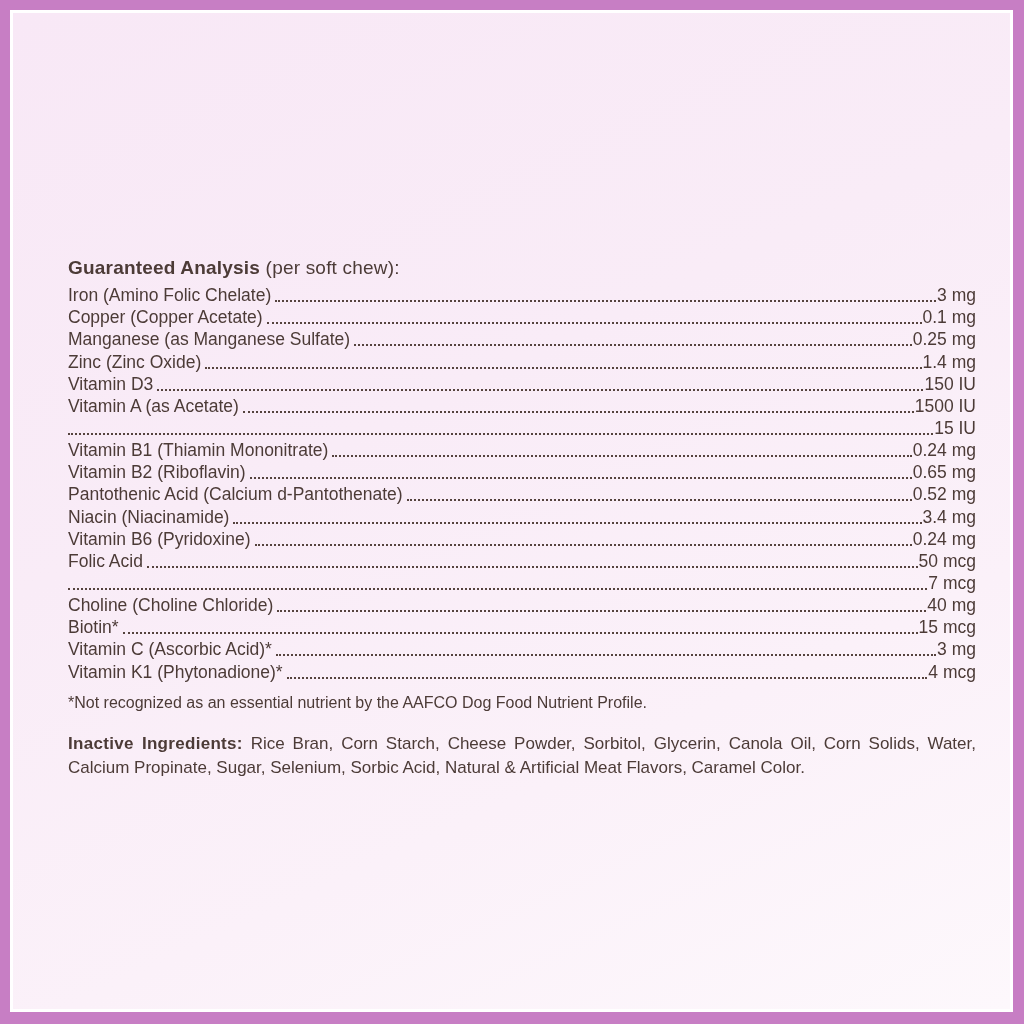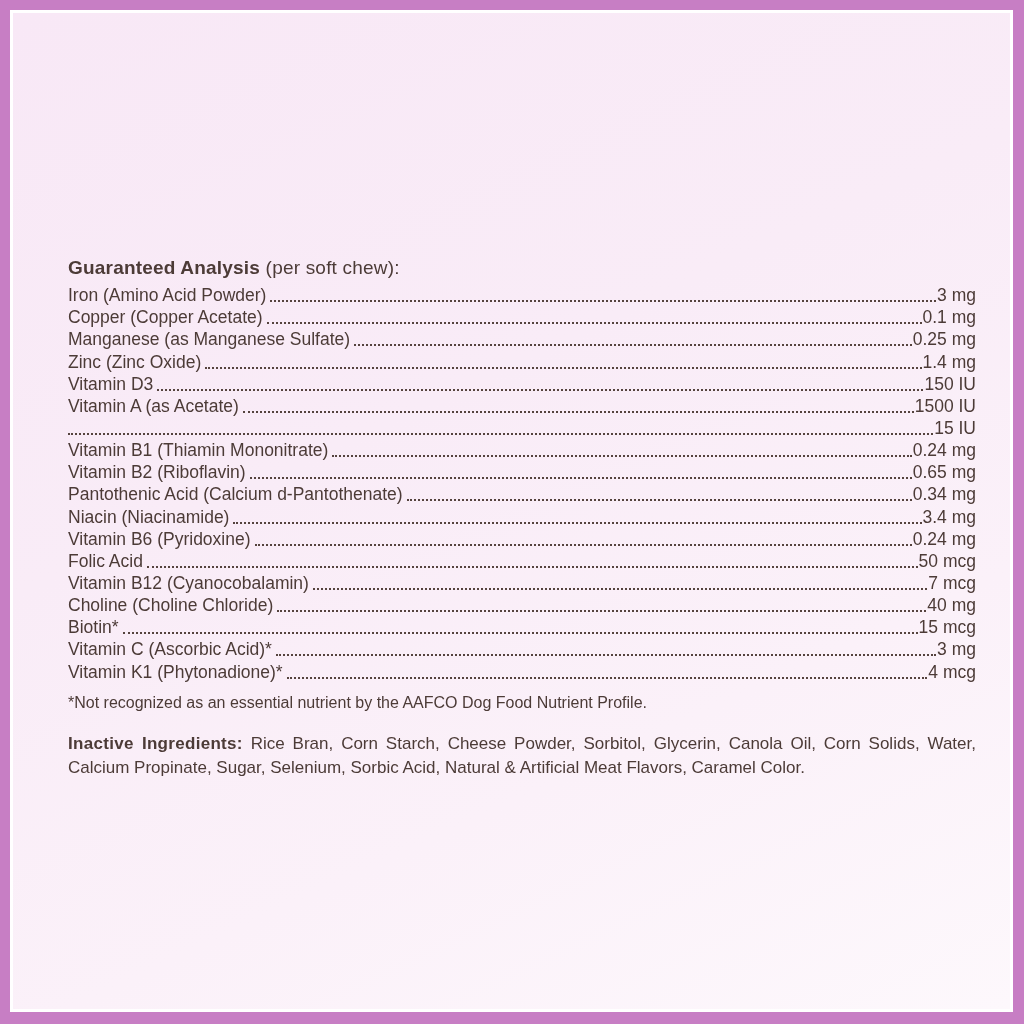--- a/index.html
+++ b/index.html
@@ -61,21 +61,21 @@
 </head>
 <body>
 
 <div class="frame">
   <div class="content">
 
     <div class="ga-title"><b>Guaranteed Analysis</b><span> (per soft chew):</span></div>
 
     <div class="rows">
       <div class="row">
-          <span class="lbl">Iron (Amino Acid Powder)</span>
+          <span class="lbl">Iron (Amino Folic Chelate)</span>
           <span class="dots"></span>
           <span class="val">3 mg</span>
         </div>
       <div class="row">
           <span class="lbl">Copper (Copper Acetate)</span>
           <span class="dots"></span>
           <span class="val">0.1 mg</span>
         </div>
       <div class="row">
           <span class="lbl">Manganese (as Manganese Sulfate)</span>
@@ -107,39 +107,38 @@
           <span class="val">0.24 mg</span>
         </div>
       <div class="row">
           <span class="lbl">Vitamin B2 (Riboflavin)</span>
           <span class="dots"></span>
           <span class="val">0.65 mg</span>
         </div>
       <div class="row">
           <span class="lbl">Pantothenic Acid (Calcium d-Pantothenate)</span>
           <span class="dots"></span>
-          <span class="val">0.34 mg</span>
+          <span class="val">0.52 mg</span>
         </div>
       <div class="row">
           <span class="lbl">Niacin (Niacinamide)</span>
           <span class="dots"></span>
           <span class="val">3.4 mg</span>
         </div>
       <div class="row">
           <span class="lbl">Vitamin B6 (Pyridoxine)</span>
           <span class="dots"></span>
           <span class="val">0.24 mg</span>
         </div>
       <div class="row">
           <span class="lbl">Folic Acid</span>
           <span class="dots"></span>
           <span class="val">50 mcg</span>
         </div>
       <div class="row">
-          <span class="lbl">Vitamin B12 (Cyanocobalamin)</span>
           <span class="dots"></span>
           <span class="val">7 mcg</span>
         </div>
       <div class="row">
           <span class="lbl">Choline (Choline Chloride)</span>
           <span class="dots"></span>
           <span class="val">40 mg</span>
         </div>
       <div class="row">
           <span class="lbl">Biotin*</span>

